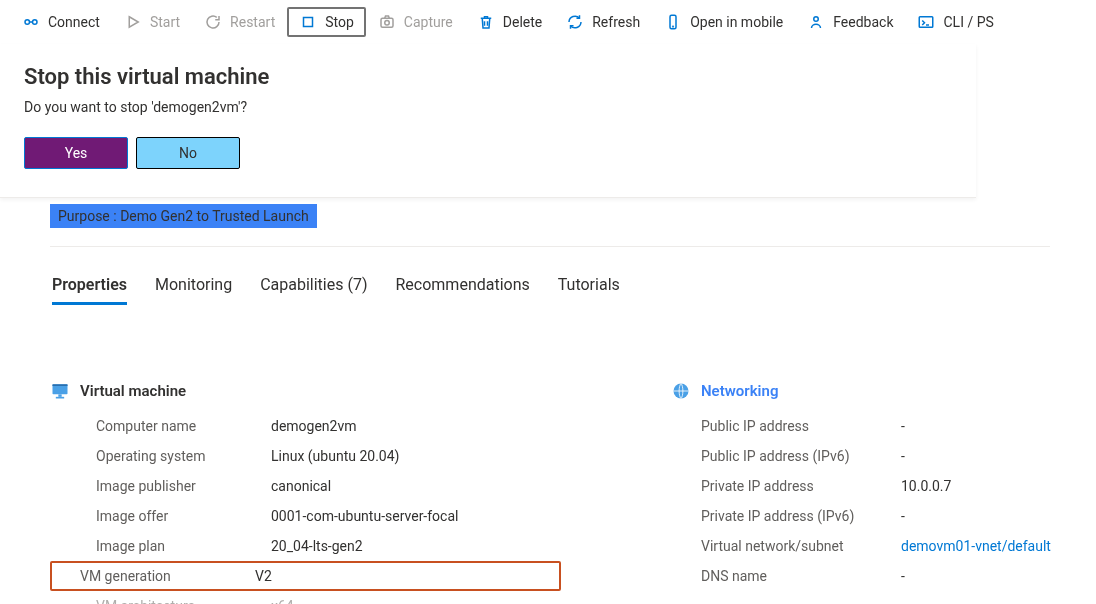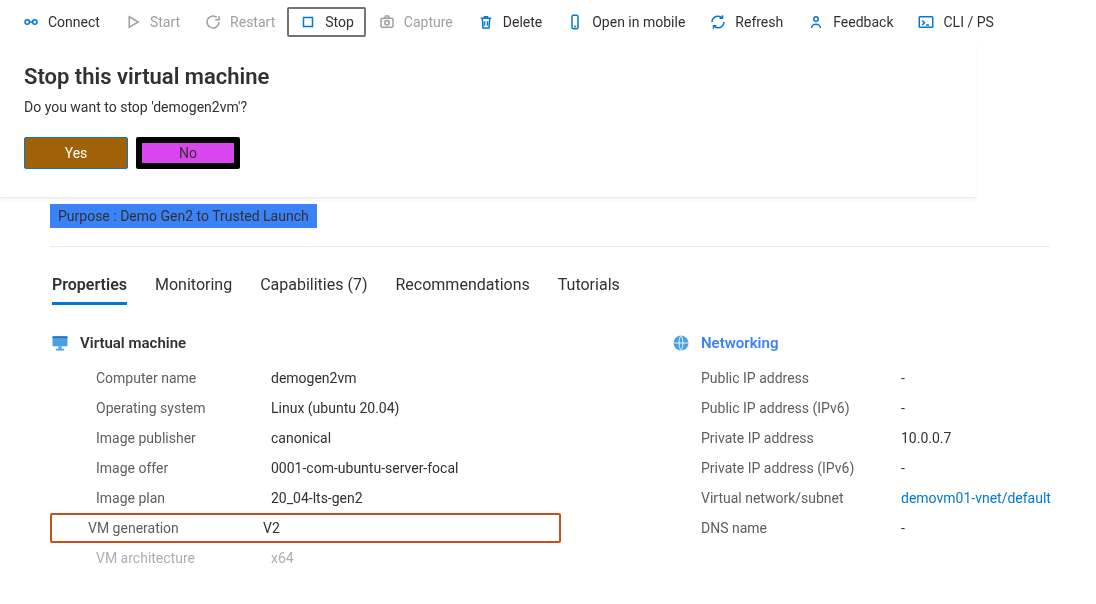--- a/index.html
+++ b/index.html
@@ -81,28 +81,28 @@
   .btn {
     min-width: 104px;
     height: 32px;
     font-size: 14px;
     border-radius: 2px;
     cursor: pointer;
     font-family: inherit;
     padding: 0 16px;
   }
   .btn-primary {
-    background: #a16207;
+    background: #701a75;
     color: #ffffff;
     border: 1px solid #0078d4;
   }
   .btn-secondary {
-    background: #d946ef;
-    color: #323130;
-    border: 6px solid #000000;
+    background: #7dd3fc;
+    color: #323130;
+    border: 1px solid #000000;
   }
 
   
   .content {
     padding: 160px 24px 0 50px;
   }
   .tag-text {
     background: #3b82f6;
     padding: 4px 8px;
     font-size: 14px;
@@ -139,20 +139,21 @@
     gap: 110px;
   }
   .prop-col { flex: 0 0 auto; }
   .section-header {
     display: flex;
     align-items: center;
     gap: 10px;
     font-weight: 600;
     font-size: 15px;
     margin-bottom: 10px;
+    margin-top: 48px;
   }
   .section-header.net { color: #3b82f6; }
   .section-icon {
     width: 20px; height: 20px;
     display: inline-flex; align-items: center; justify-content: center;
   }
   .section-icon svg { width: 20px; height: 20px; }
 
   .prop-row {
     display: flex;
@@ -164,21 +165,21 @@
     border: 2px solid #c85020;
     border-radius: 2px;
     padding: 1px 0;
   }
   .prop-label {
     color: #605e5c;
     font-size: 14px;
   }
   .col-left .prop-label { width: 175px; margin-left: 46px; }
   .col-left .prop-value { width: 290px; }
-  .prop-row.hl .prop-label { margin-left: 36px; }
+  .prop-row.hl .prop-label { margin-left: 28px; }
   .col-right .prop-label { width: 200px; margin-left: 30px; }
   .col-right .prop-value { width: 200px; }
   .prop-value {
     color: #323130;
     font-size: 14px;
   }
   .prop-value.link { color: #0078d4; cursor: pointer; }
   .row-cut .prop-label, .row-cut .prop-value { color: #b0aeac; }
 </style>
 </head>
@@ -237,36 +238,36 @@
           <path d="M10 7V5h4v2"></path>
           <path d="M7 7l1 13h8l1-13"></path>
           <path d="M10 11v6M14 11v6"></path>
         </svg>
     </span>
     <span>Delete</span>
   </div>
   <div class="toolbar-item">
     <span class="toolbar-icon">
       <svg viewBox="0 0 24 24" fill="none" stroke="#0078d4" stroke-width="2">
-          <rect x="8" y="3" width="8" height="18" rx="2"></rect>
-          <circle cx="12" cy="18" r="0.5" fill="#0078d4"></circle>
-        </svg>
-    </span>
-    <span>Open in mobile</span>
-  </div>
-  <div class="toolbar-item">
-    <span class="toolbar-icon">
-      <svg viewBox="0 0 24 24" fill="none" stroke="#0078d4" stroke-width="2">
           <path d="M4 12a8 8 0 0 1 14-5"></path>
           <path d="M20 12a8 8 0 0 1-14 5"></path>
           <polyline points="18 3 18 7 14 7"></polyline>
           <polyline points="6 21 6 17 10 17"></polyline>
         </svg>
     </span>
     <span>Refresh</span>
+  </div>
+  <div class="toolbar-item">
+    <span class="toolbar-icon">
+      <svg viewBox="0 0 24 24" fill="none" stroke="#0078d4" stroke-width="2">
+          <rect x="8" y="3" width="8" height="18" rx="2"></rect>
+          <circle cx="12" cy="18" r="0.5" fill="#0078d4"></circle>
+        </svg>
+    </span>
+    <span>Open in mobile</span>
   </div>
   <div class="toolbar-item">
     <span class="toolbar-icon">
       <svg viewBox="0 0 24 24" fill="none" stroke="#0078d4" stroke-width="2">
           <circle cx="12" cy="8" r="3"></circle>
           <path d="M6 20c0-3 3-5 6-5s6 2 6 5"></path>
         </svg>
     </span>
     <span>Feedback</span>
   </div>

